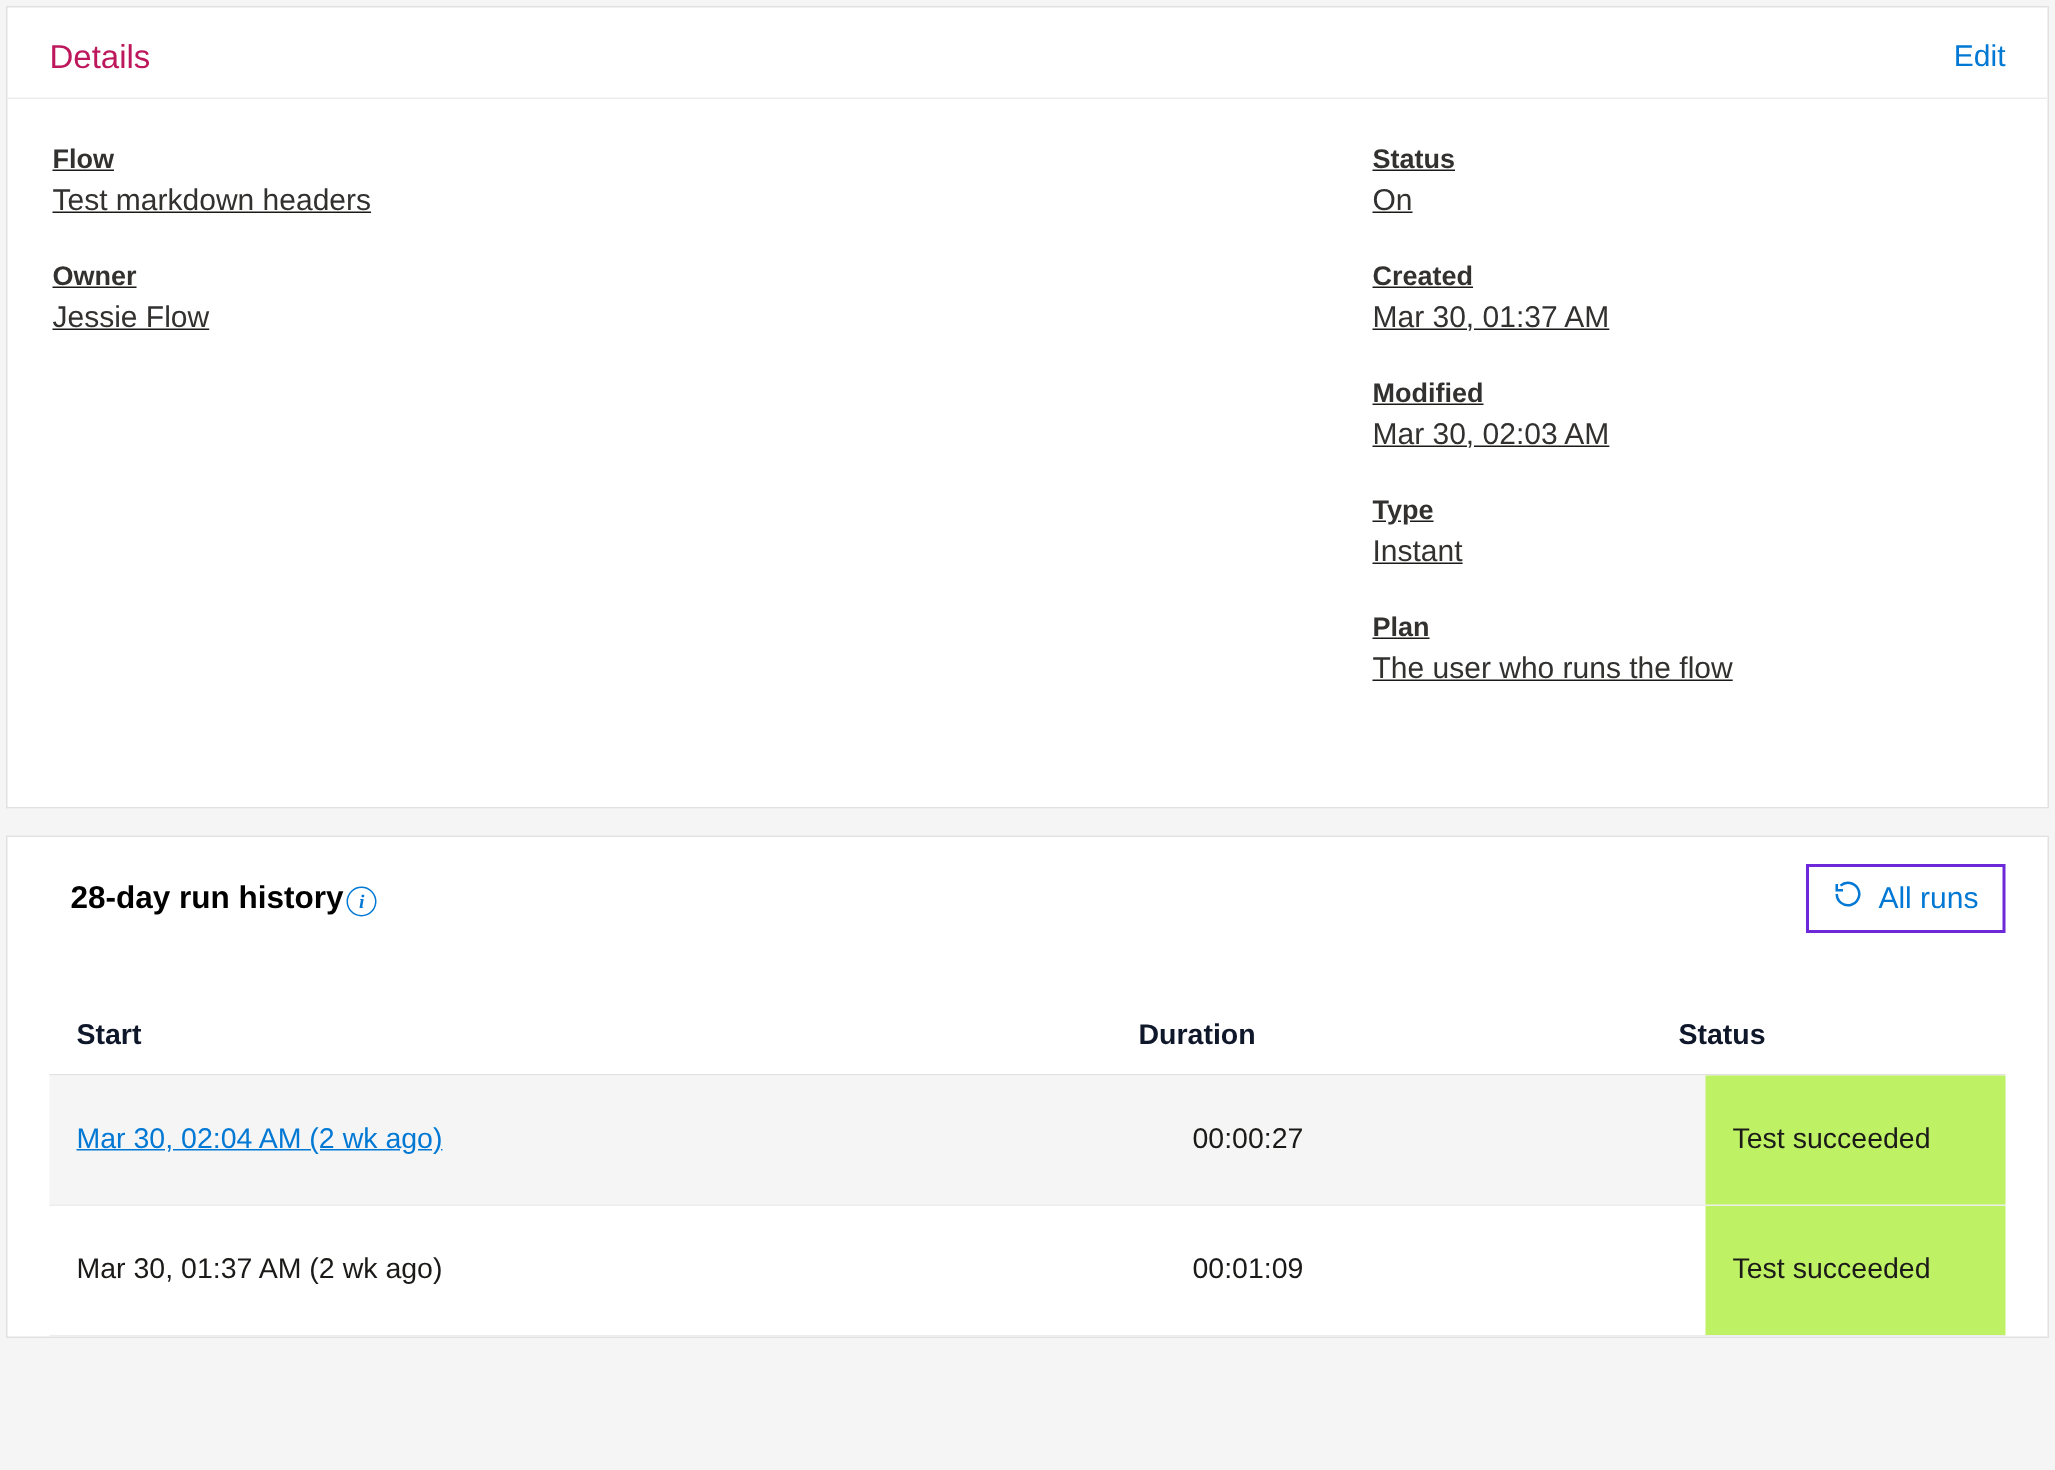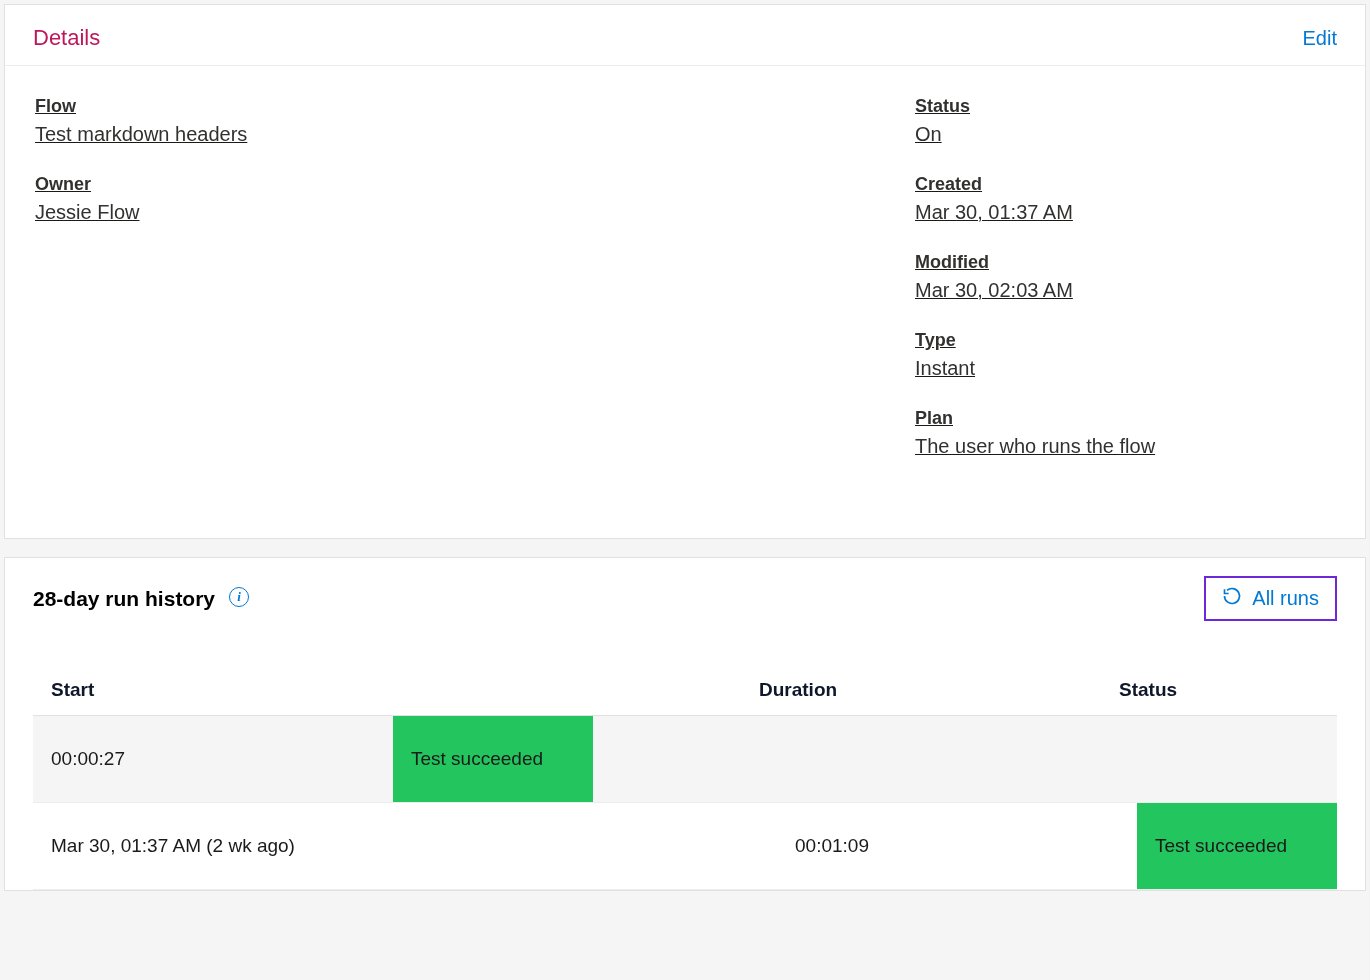--- a/index.html
+++ b/index.html
@@ -57,22 +57,23 @@
     }
     
     .rh-header {
       display: flex;
       justify-content: space-between;
       align-items: center;
       padding: 18px 28px 18px 28px;
     }
     .rh-title-wrap {
       display: flex;
-      align-items: flex-start;
-      gap: 14px;
+      align-items: flex-end;
+      gap: 2px;
+      margin-left: 14px;
     }
     .rh-title {
       font-size: 21px;
       font-weight: 700;
       color: #000;
     }
     .info-icon {
       width: 20px; height: 20px;
       border: 1.5px solid #0078d4;
       border-radius: 50%;
@@ -119,21 +120,21 @@
     .c-start { flex: 1; }
     .c-dur { width: 360px; }
     .c-status { width: 200px; }
     .tr.hover { background: #f5f5f5; }
     .run-link {
       color: #0078d4;
       text-decoration: underline;
       cursor: pointer;
     }
     .status-cell {
-      background: #22c55e;
+      background: #bef264;
       padding: 32px 18px;
       margin: -14px -18px;
       width: calc(200px);
     }
   </style>
 </head>
 <body>
 
 <div class="card">
   <div class="card-header">
@@ -198,20 +199,21 @@
   <div class="run-table">
     <div class="thead">
       <div class="tr">
         <div class="c-start">Start</div>
         <div class="c-dur">Duration</div>
         <div class="c-status">Status</div>
       </div>
     </div>
     <div class="tbody" id="tbody">
         <div class="tr hover">
+          <div class="c-start"><span class="run-link">Mar 30, 02:04 AM (2 wk ago)</span></div>
           <div class="c-dur">00:00:27</div>
           <div class="c-status status-cell">Test succeeded</div>
         </div>
         <div class="tr">
           <div class="c-start">Mar 30, 01:37 AM (2 wk ago)</div>
           <div class="c-dur">00:01:09</div>
           <div class="c-status status-cell">Test succeeded</div>
         </div>
       </div>
   </div>

